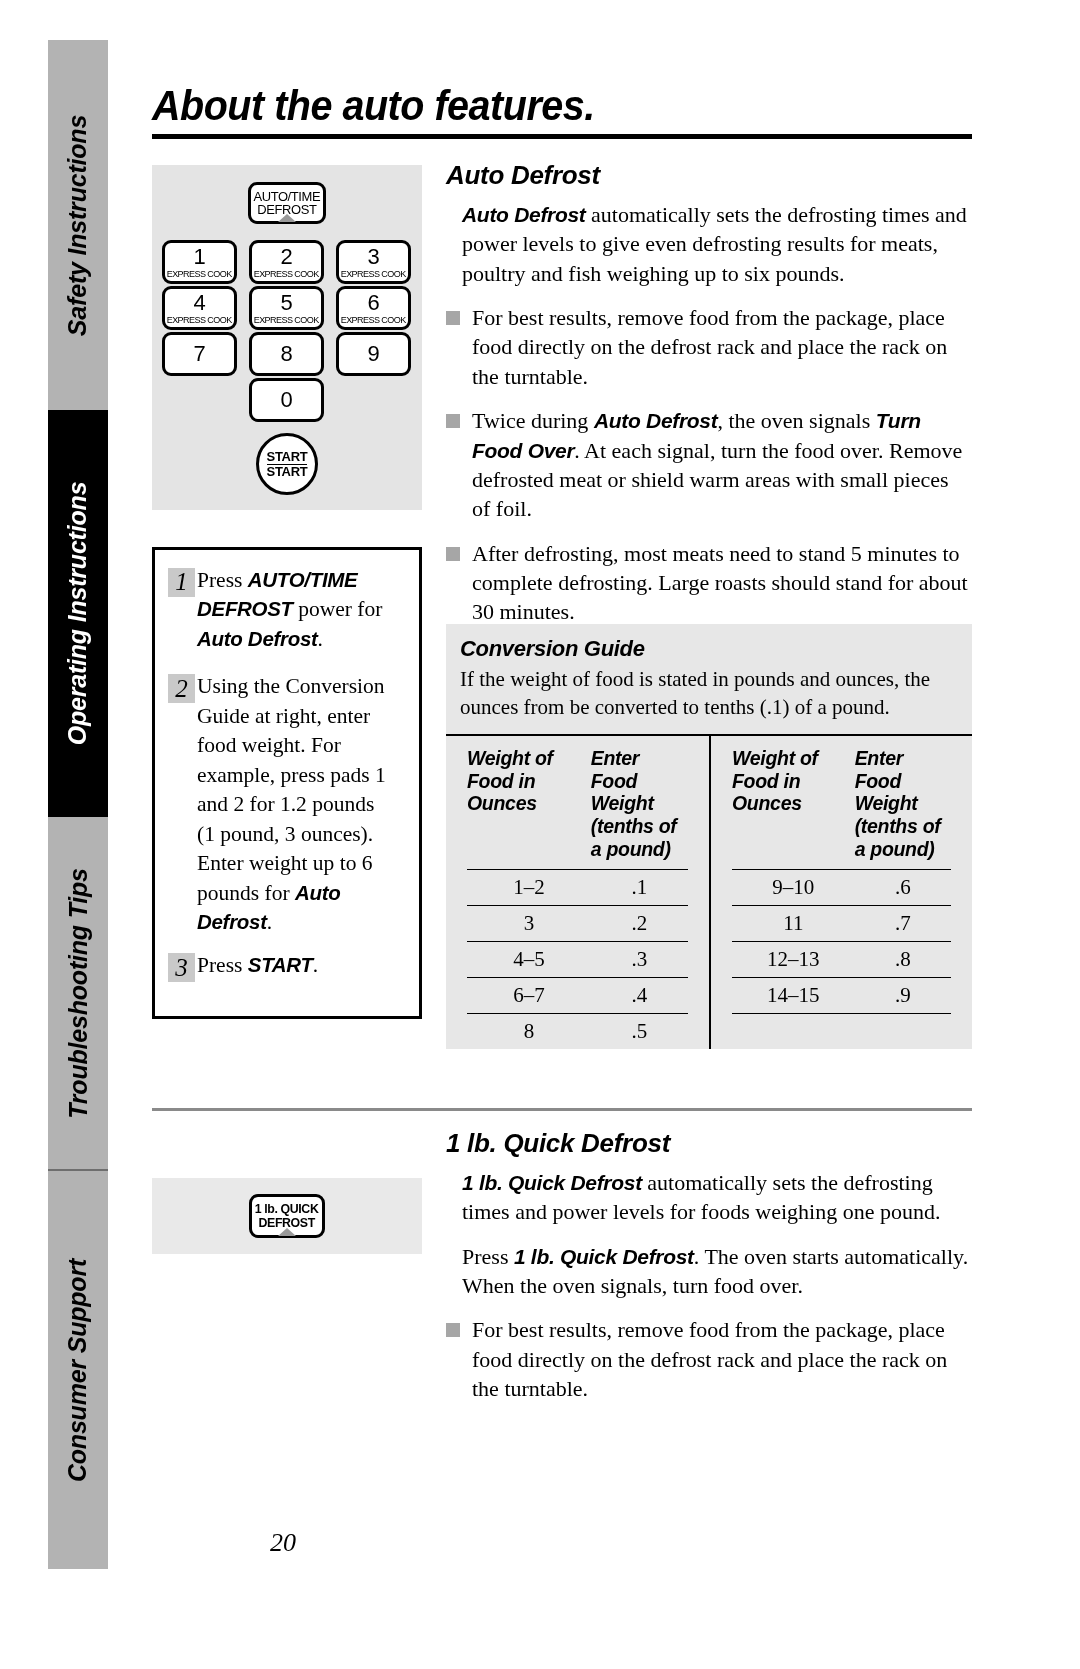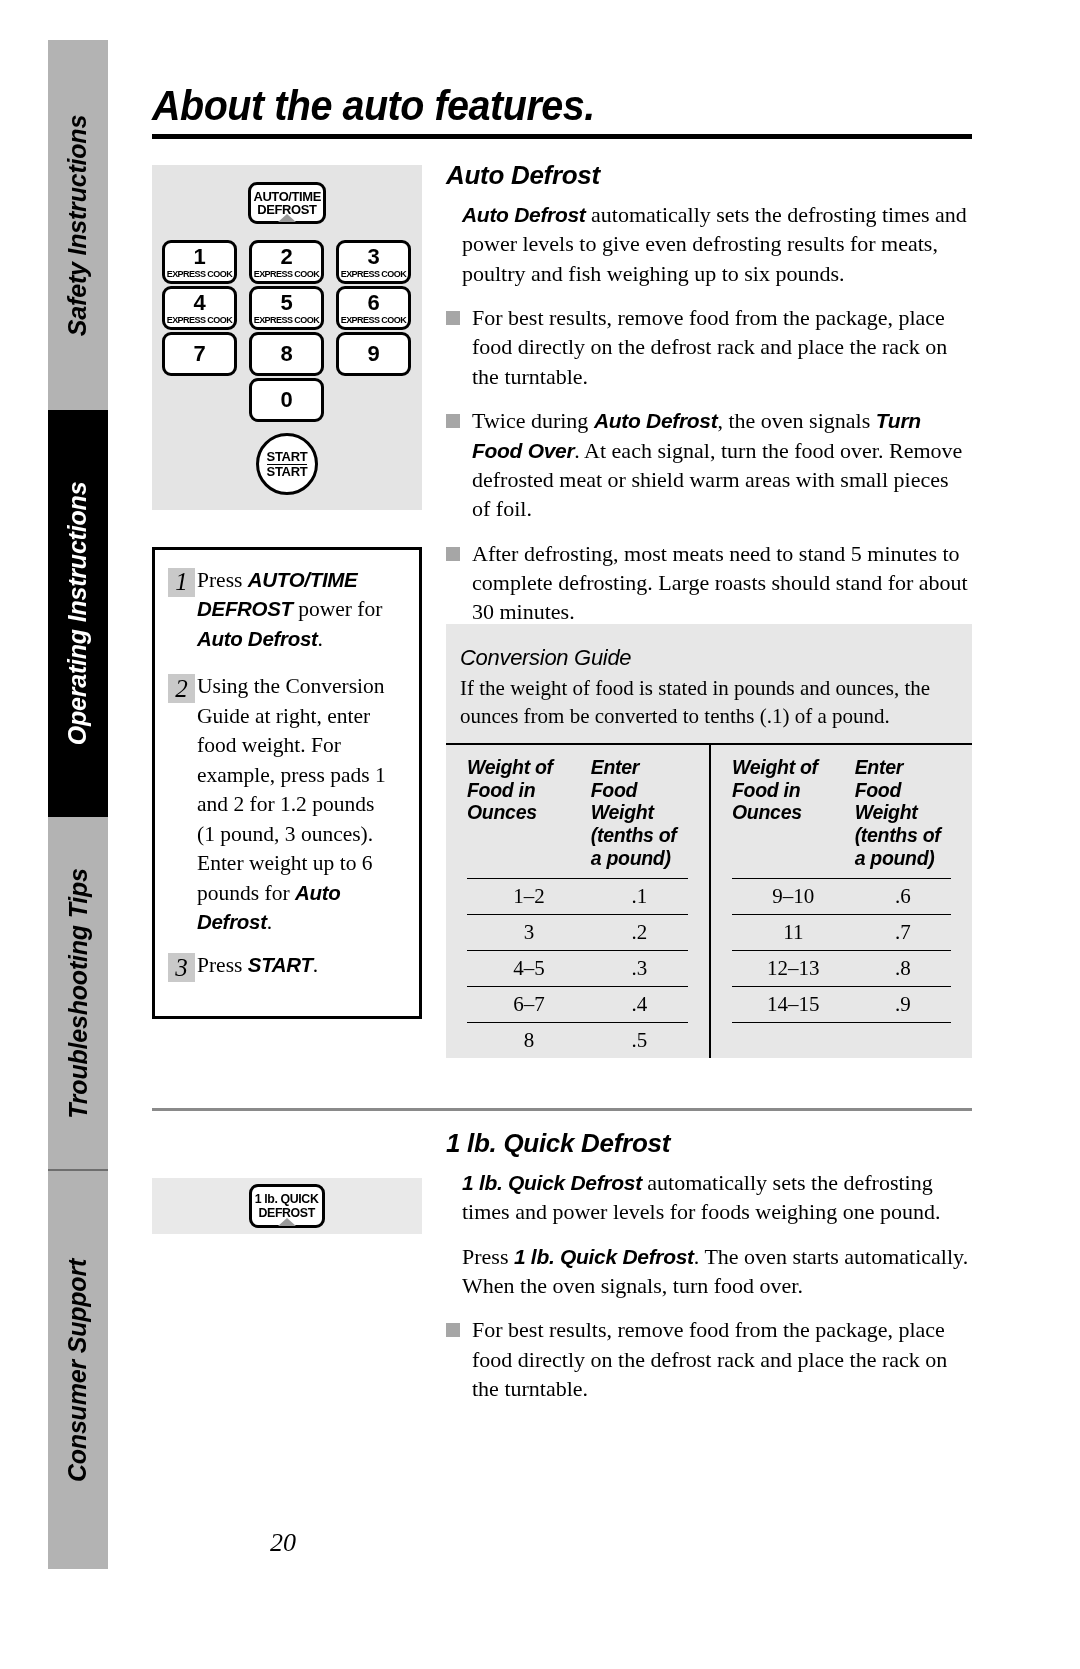--- a/index.html
+++ b/index.html
@@ -103,21 +103,21 @@
     position: absolute;
     background: #fff;
     border: 3px solid #000;
     border-radius: 9px;
     box-sizing: border-box;
     display: flex;
     flex-direction: column;
     align-items: center;
     justify-content: center;
     font-family: "Liberation Sans", sans-serif;
-    font-weight: bold;
+    font-weight: normal;
     line-height: 1.0;
   }
   .kp-btn .kp-num {
     font-size: 22px;
     letter-spacing: -0.3px;
   }
   .kp-btn .kp-sub {
     font-size: 9.5px;
     letter-spacing: -0.6px;
     transform: scaleX(0.95);
@@ -208,21 +208,21 @@
     font-size: 20.5px;
     letter-spacing: -0.3px;
   }
 
   
   #qd-panel {
     position: absolute;
     left: 0;
     top: 1013px;
     width: 270px;
-    height: 56px;
+    height: 76px;
     background: #e9e9e9;
     display: flex;
     align-items: center;
     justify-content: center;
   }
   #qd-btn {
     position: relative;
     width: 76px;
     height: 44px;
     border: 3px solid #000;
@@ -290,25 +290,25 @@
   #conv-guide {
     position: absolute;
     left: 294px;
     top: 624px;
     width: 526px;
     background: #e7e7e7;
     padding: 0;
   }
   #conv-head {
     font-family: "Liberation Sans", sans-serif;
-    font-weight: normal;
+    font-weight: bold;
     font-style: italic;
     font-size: 22px;
     letter-spacing: -0.3px;
-    padding: 21px 14px 4px 14px;
+    padding: 12px 14px 4px 14px;
   }
   #conv-desc {
     font-size: 21px;
     line-height: 1.33;
     padding: 0 14px 12px 14px;
   }
   #conv-tables {
     display: flex;
     border-top: 2.5px solid #000;
   }

